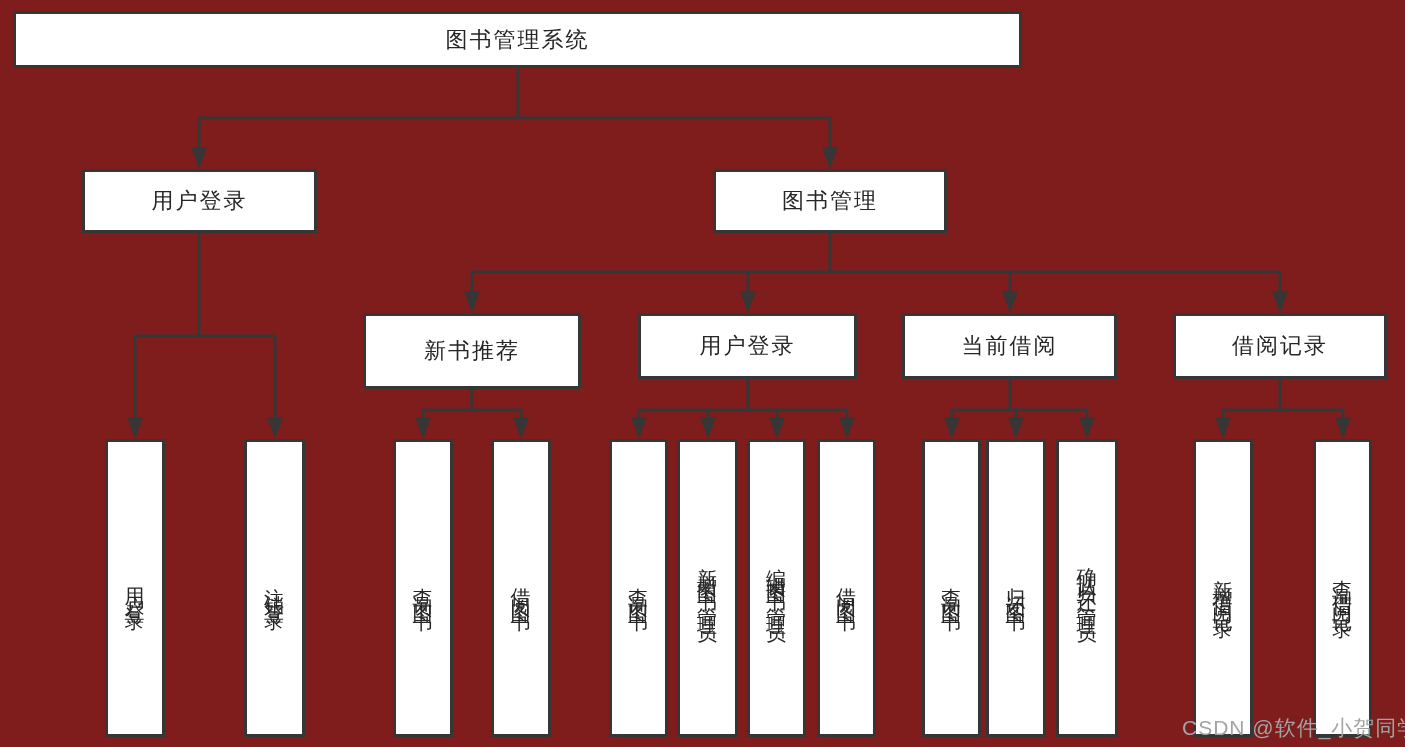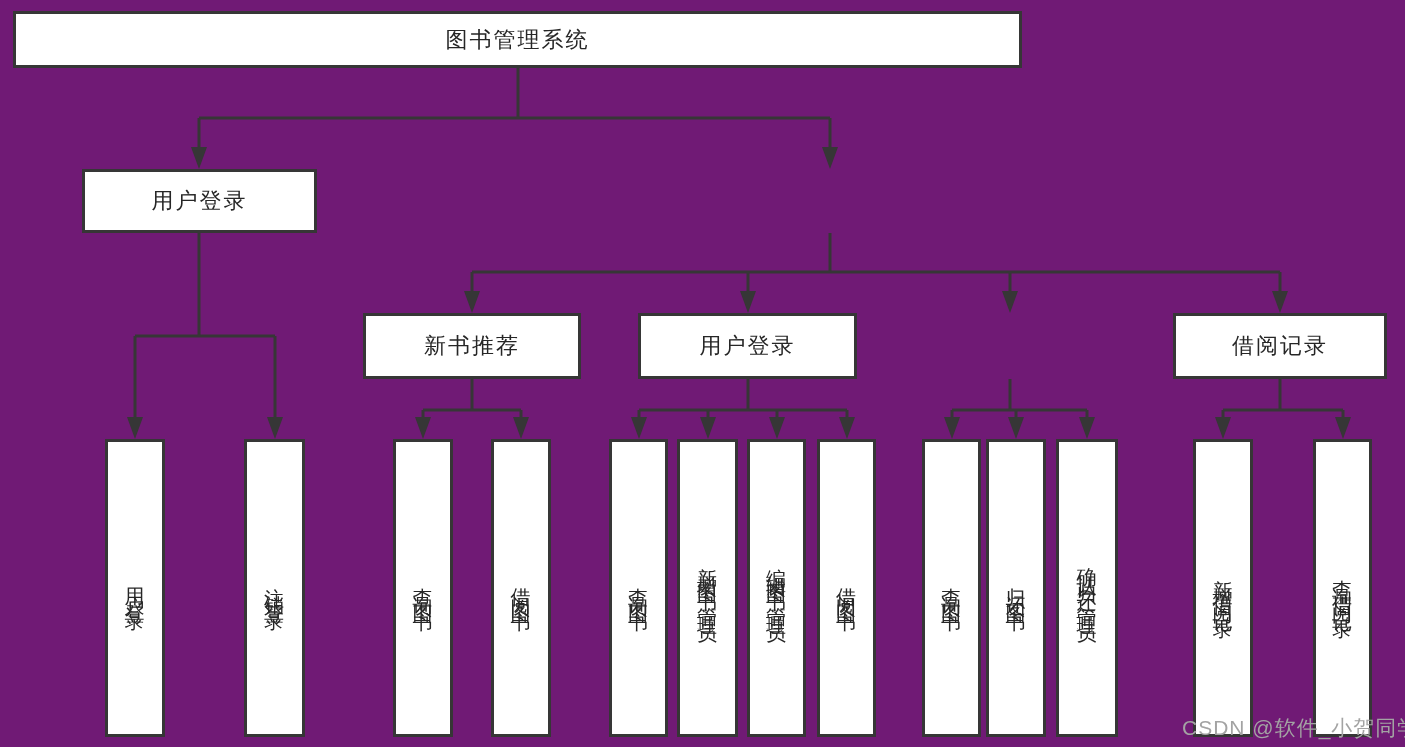--- a/index.html
+++ b/index.html
@@ -1,20 +1,20 @@
 <!DOCTYPE html>
 <html><head>
 <meta charset="utf-8">
 <style>
   html, body { margin: 0; padding: 0; background: #ffffff; }
   .canvas {
     position: relative;
     width: 1405px;
     height: 747px;
-    background: #701a75;
+    background: #7f1d1d;
     overflow: hidden;
     font-family: "Liberation Sans", "DejaVu Sans", sans-serif;
   }
   .connectors {
     position: absolute;
     left: 0; top: 0;
     width: 1405px; height: 747px;
   }
   .box {
     position: absolute;
@@ -93,26 +93,32 @@
     </g>
   </svg>
 
   <div class="box h" style="left:13px; top:11px; width:1009px; height:57px">
     <span>图书管理系统</span>
   </div>
 
   <div class="box h" style="left:82px; top:169px; width:235px; height:64px">
     <span>用户登录</span>
   </div>
+  <div class="box h" style="left:713px; top:169px; width:234px; height:64px">
+    <span>图书管理</span>
+  </div>
 
-  <div class="box h" style="left:363px; top:313px; width:218px; height:66px">
+  <div class="box h" style="left:363px; top:313px; width:218px; height:76px">
     <span>新书推荐</span>
   </div>
   <div class="box h" style="left:638px; top:313px; width:219px; height:66px">
     <span>用户登录</span>
+  </div>
+  <div class="box h" style="left:902px; top:313px; width:215px; height:66px">
+    <span>当前借阅</span>
   </div>
   <div class="box h" style="left:1173px; top:313px; width:214px; height:66px">
     <span>借阅记录</span>
   </div>
 
   <div class="box v" style="left:105px; top:439px; width:60px; height:298px">
     <span>用户登录</span>
   </div>
   <div class="box v" style="left:244px; top:439px; width:61px; height:298px">
     <span>注销登录</span>

